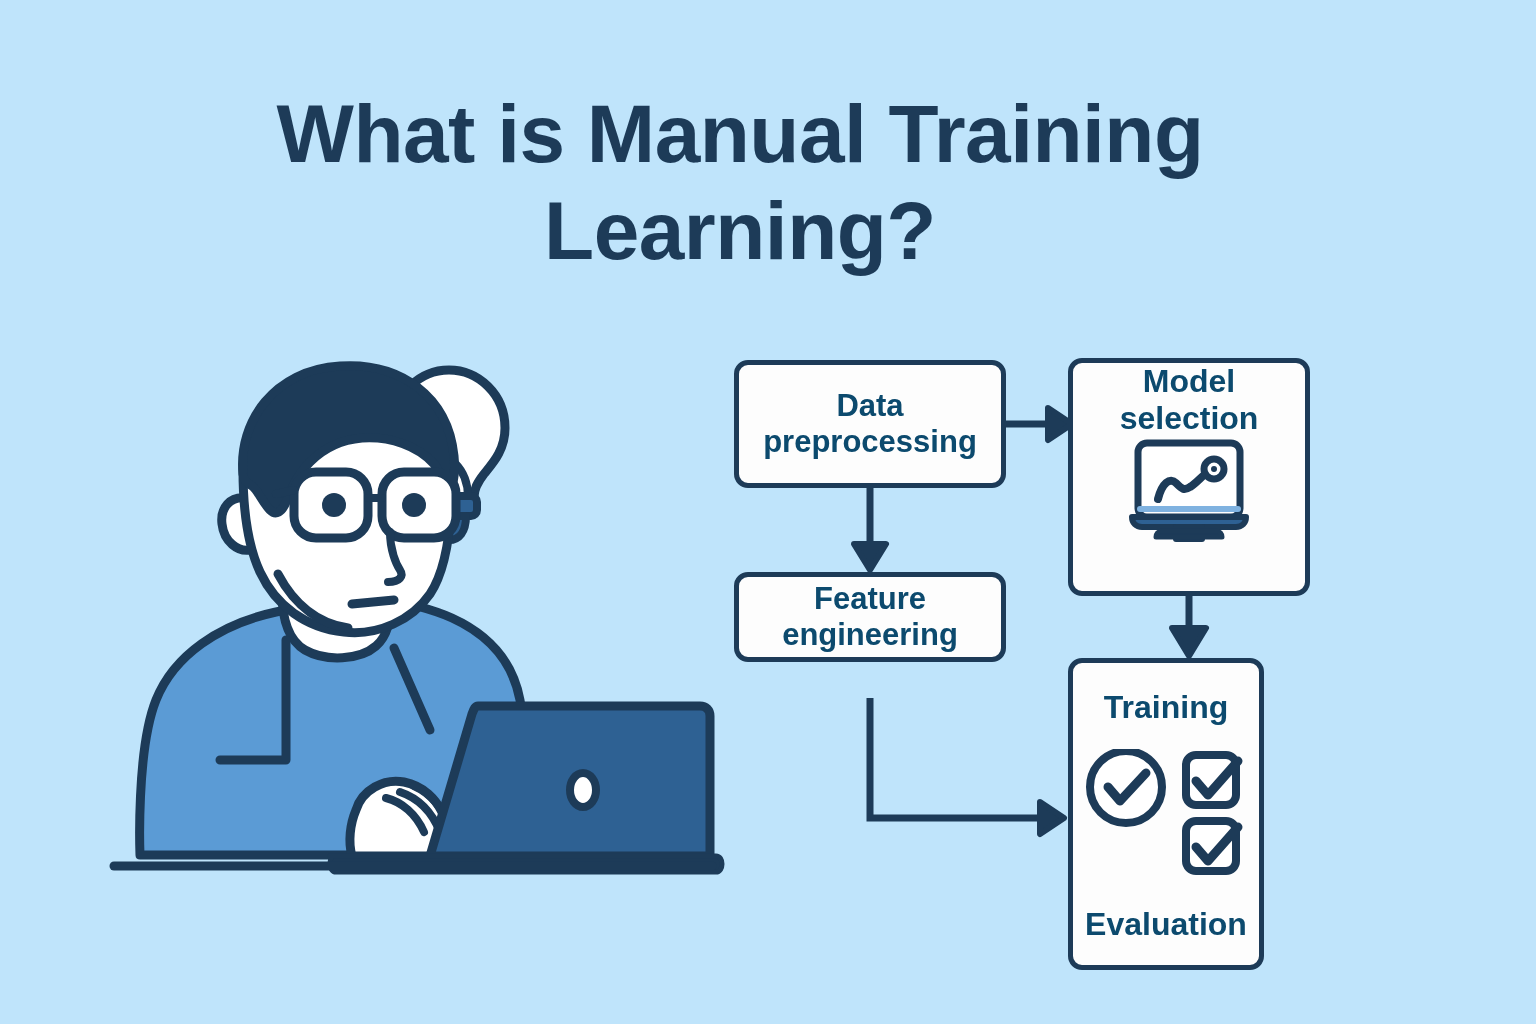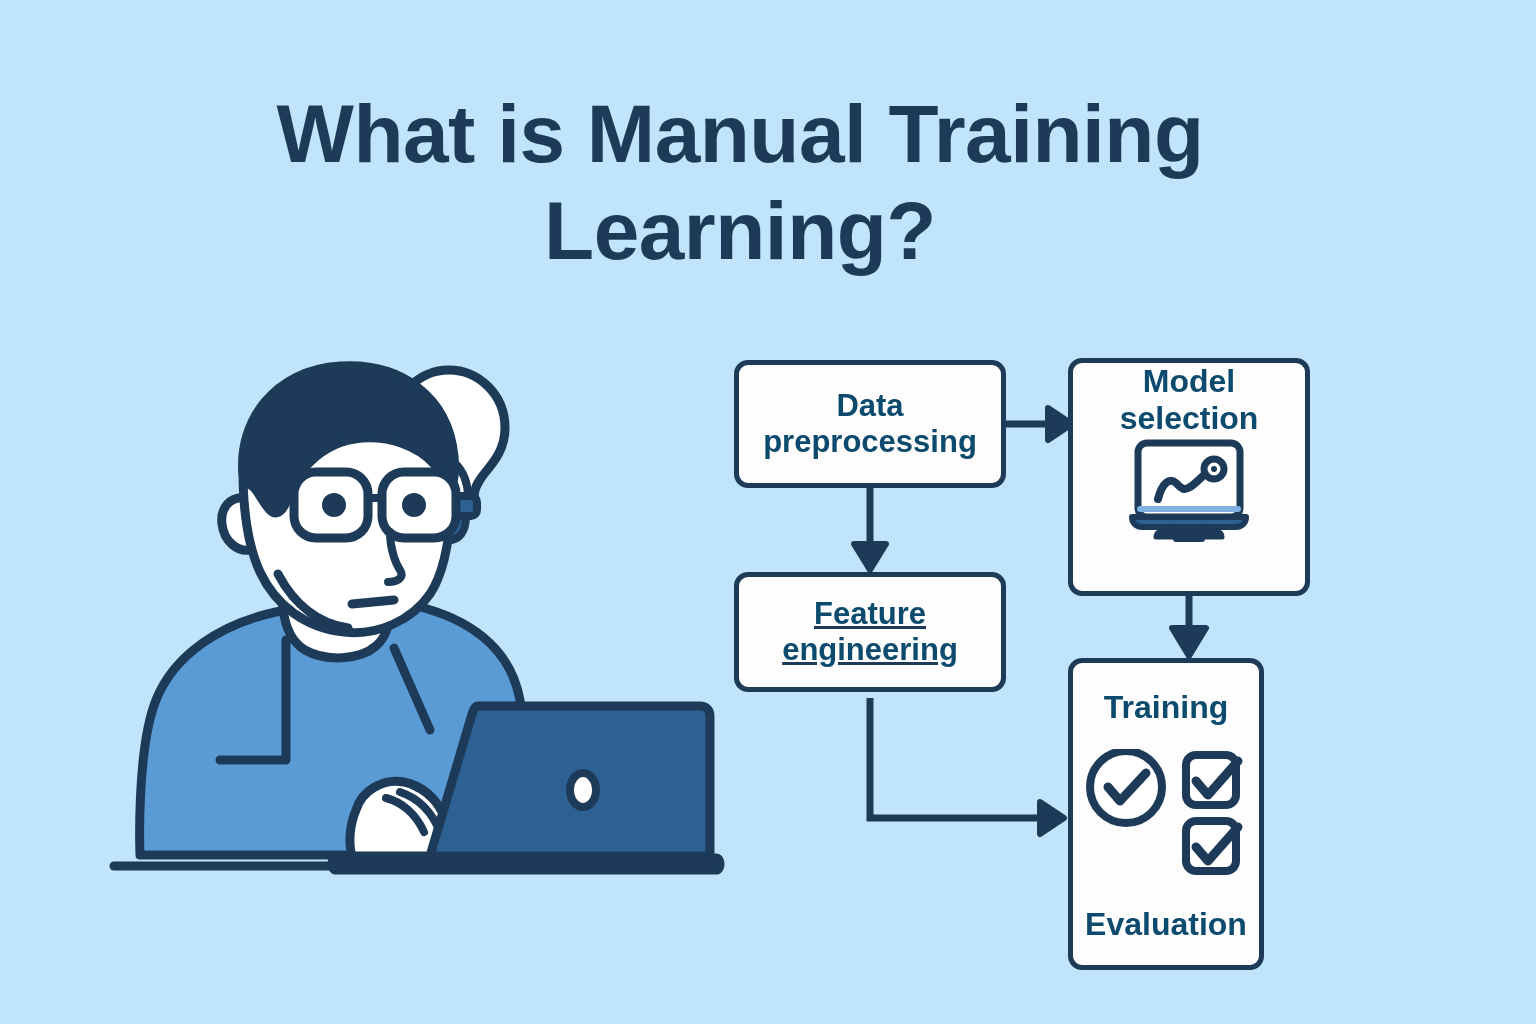--- a/index.html
+++ b/index.html
@@ -78,22 +78,21 @@
   #node-data-preprocessing {
     left: 34px;
     top: 20px;
     width: 272px;
     height: 128px;
   }
   #node-feature-engineering {
     left: 34px;
     top: 232px;
     width: 272px;
-    height: 120px;
-    text-decoration: underline;
+    height: 90px;
   }
   #node-model-selection {
     left: 368px;
     top: 18px;
     width: 242px;
     height: 238px;
     justify-content: flex-start;
   }
   #node-training-evaluation {
     left: 368px;

